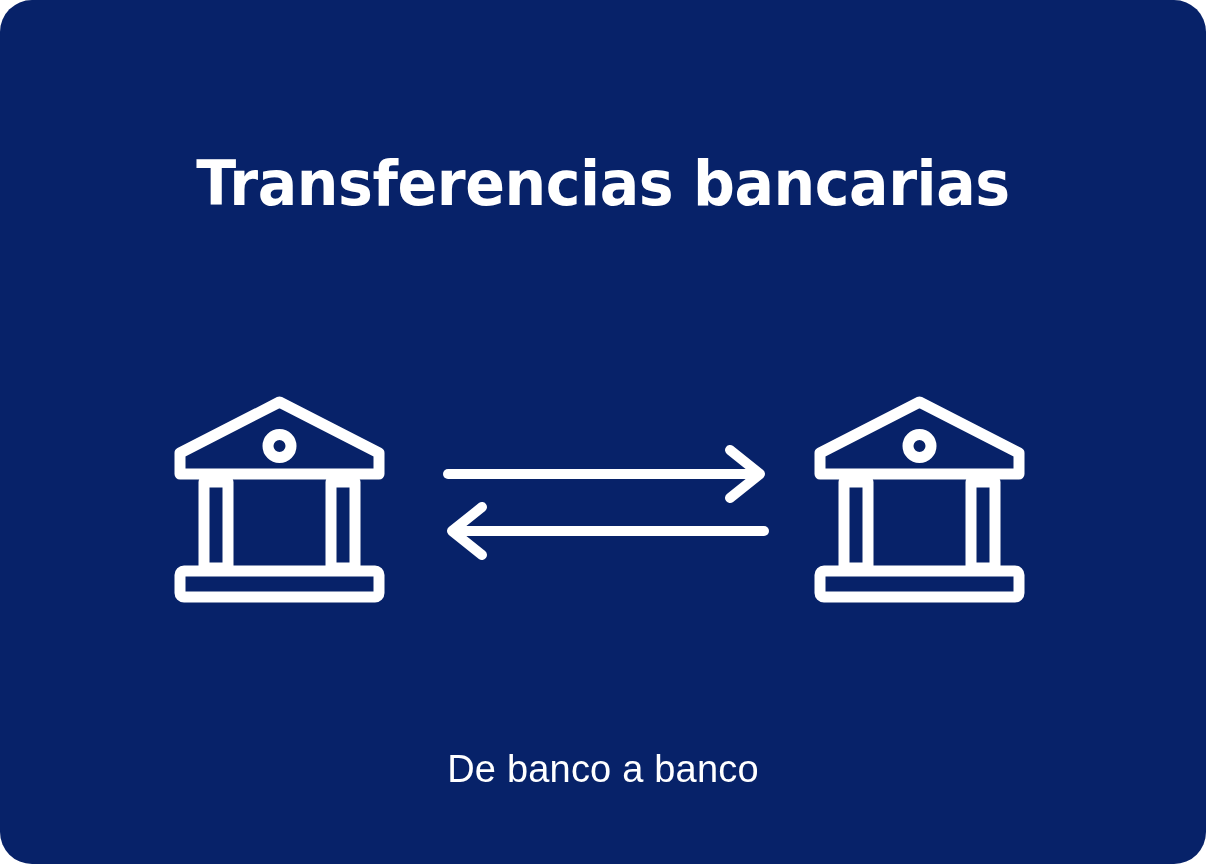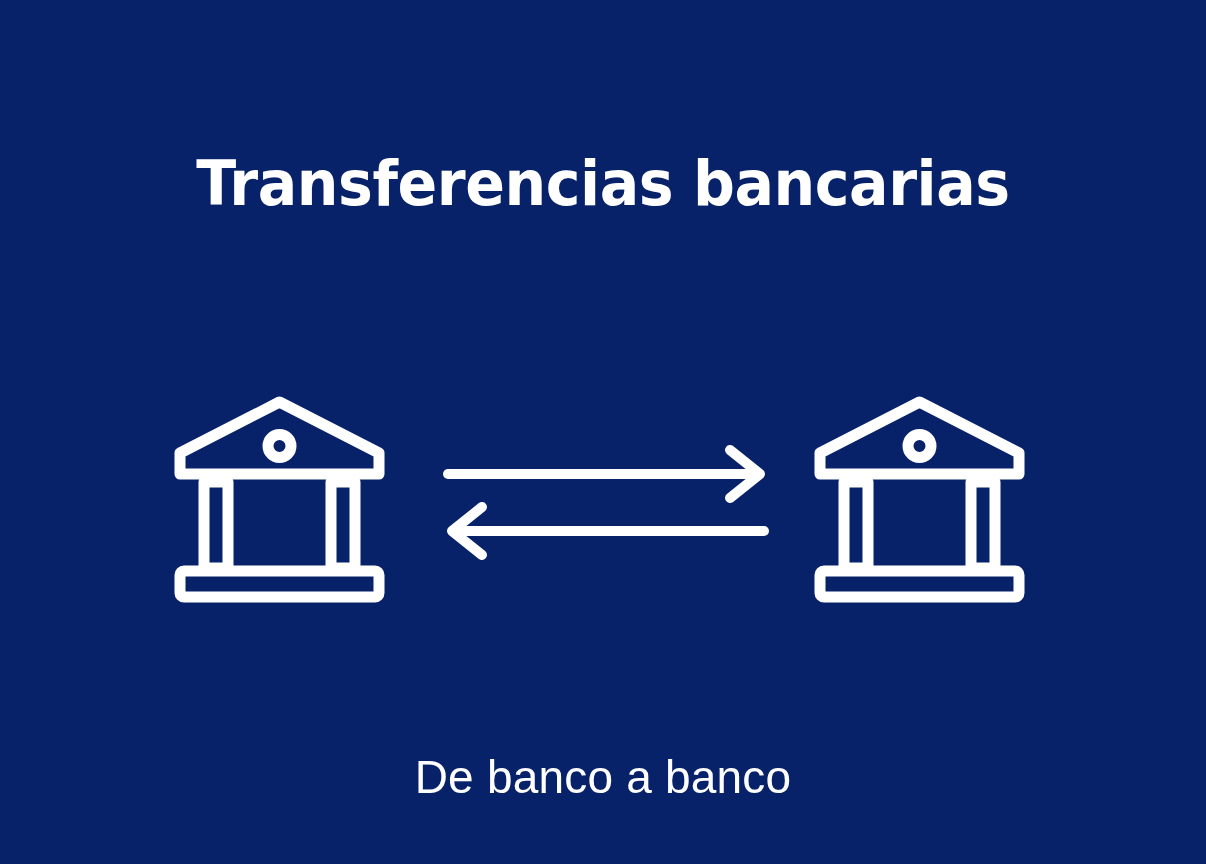--- a/index.html
+++ b/index.html
@@ -12,20 +12,21 @@
     overflow: hidden;
     font-family: "Liberation Sans", sans-serif;
   }
 
   .slide {
     position: relative;
     width: 1206px;
     height: 864px;
     background: #072269;
     overflow: hidden;
+    border-radius: 32px;
   }
 
   
   .title {
     position: absolute;
     left: 0;
     top: 104px;
     width: 1206px;
     text-align: center;
     color: #ffffff;
@@ -92,21 +93,21 @@
   
   .caption {
     position: absolute;
     left: 0;
     top: 707px;
     width: 1206px;
     text-align: center;
     color: #ffffff;
     font-family: "Liberation Sans", sans-serif;
     font-weight: 400;
-    font-size: 46px;
+    font-size: 38px;
     line-height: 48px;
     letter-spacing: 0.2px;
     white-space: nowrap;
   }
 </style>
 </head>
 <body>
 
 <div class="slide">
 

